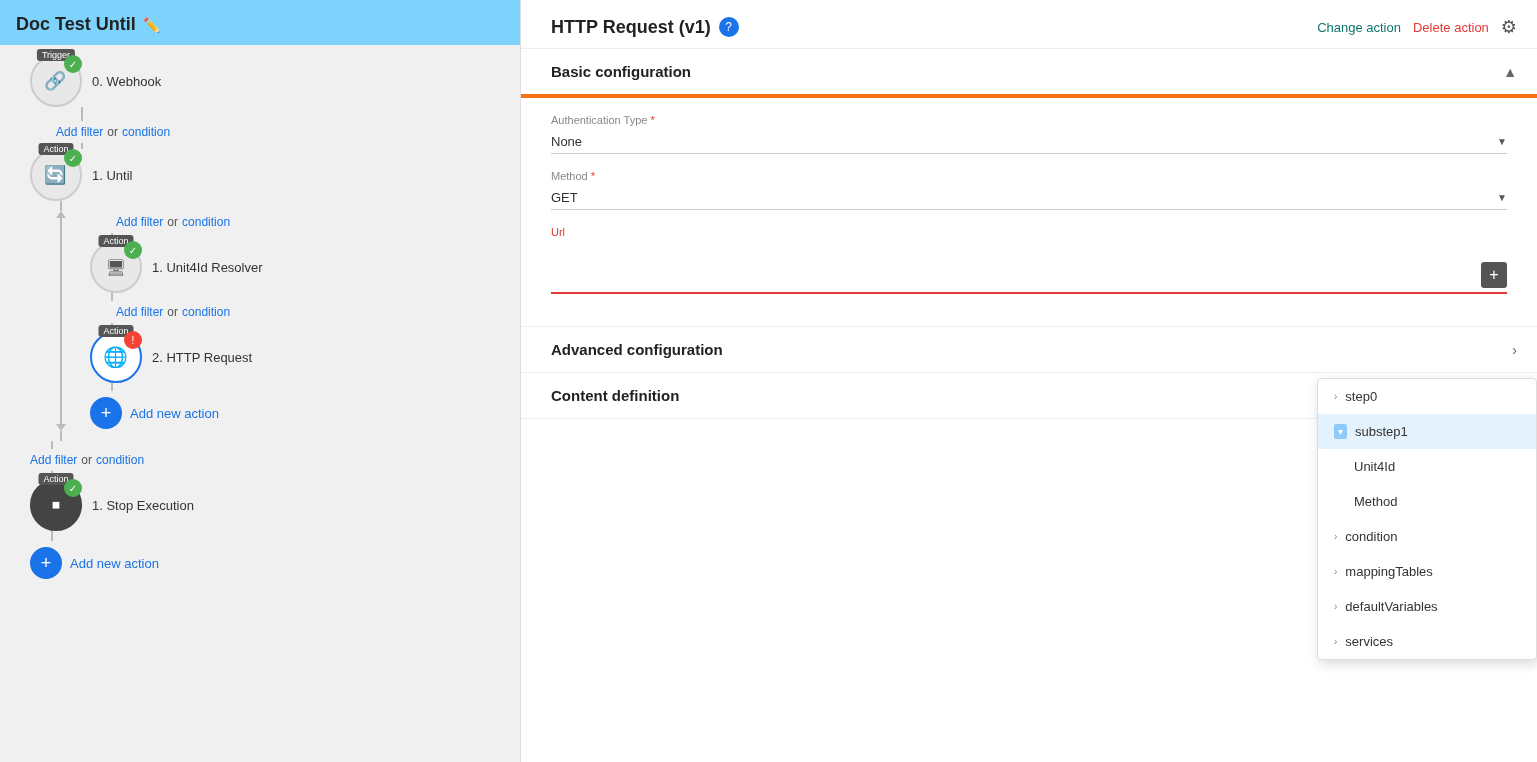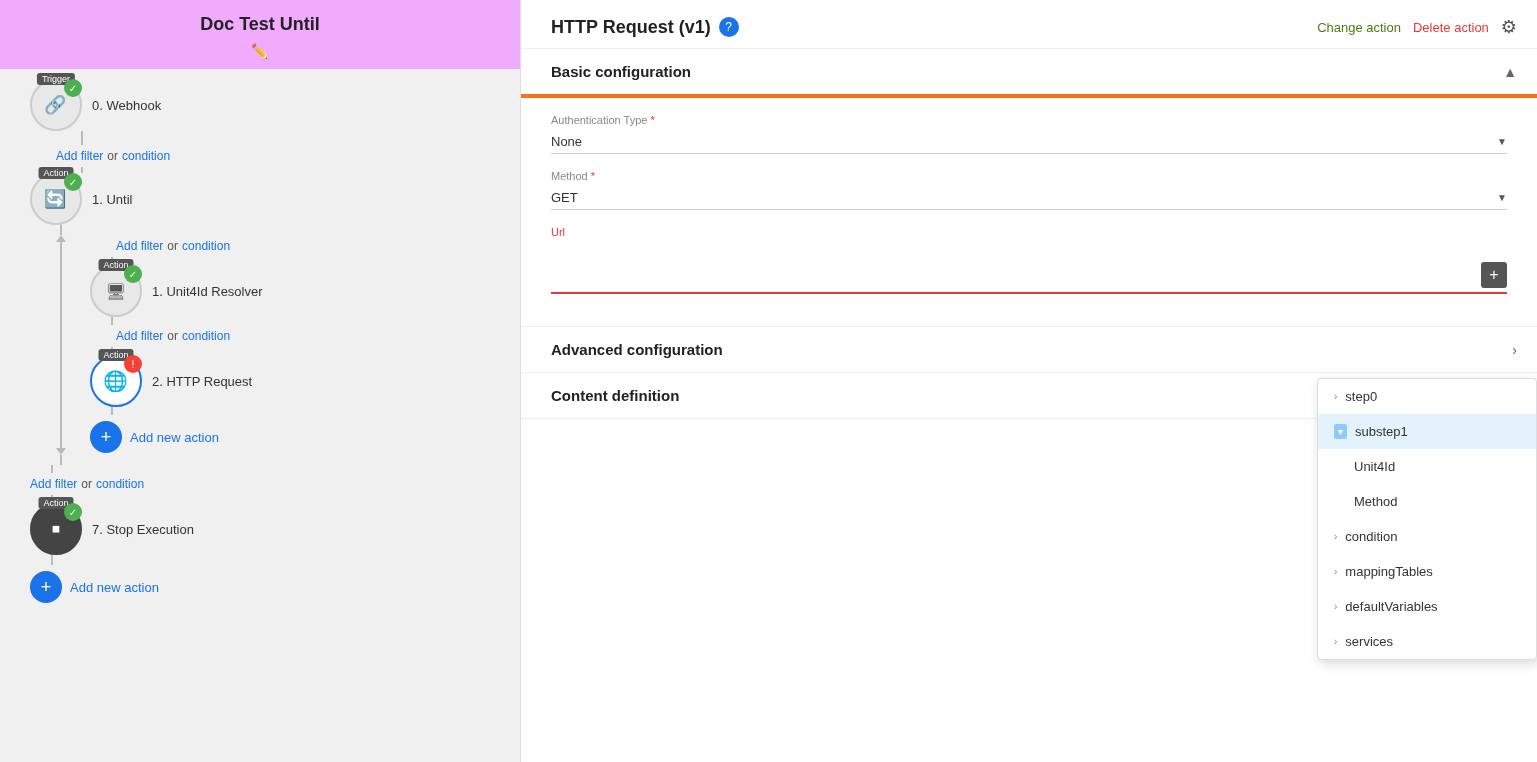--- a/index.html
+++ b/index.html
@@ -16,22 +16,21 @@
       position: relative;
     }
     .doc-title {
       padding: 14px 16px 10px 16px;
       font-size: 18px;
       font-weight: 600;
       color: #222;
       display: flex;
       align-items: center;
       gap: 8px;
-      background: #f0abfc;
-      flex-direction: column;
+      background: #7dd3fc;
     }
     .edit-icon { color: #666; font-size: 14px; cursor: pointer; }
 
     .flow-area {
       flex: 1;
       overflow-y: auto;
       padding: 10px 20px 20px 30px;
       position: relative;
     }
 
@@ -200,21 +199,21 @@
       align-items: center;
       justify-content: center;
       cursor: pointer;
     }
     .right-header-right {
       display: flex;
       align-items: center;
       gap: 12px;
     }
     .change-action-btn {
-      color: #4d7c0f;
+      color: #0f766e;
       cursor: pointer;
       font-size: 13px;
       background: none;
       border: none;
     }
     .delete-action-btn {
       color: #e53935;
       cursor: pointer;
       font-size: 13px;
       background: none;
@@ -484,21 +483,21 @@
       <a>condition</a>
     </div>
     <div style="width:2px; height:8px; background:#bbb; margin-left:21px;"></div>
 
     <div class="node-row">
       <div class="node-circle stop-node">
         <span class="badge-action">Action</span>
         <span class="icon-stop">⏹</span>
         <span class="check-badge">✓</span>
       </div>
-      <span class="node-label">7. Stop Execution</span>
+      <span class="node-label">1. Stop Execution</span>
     </div>
 
     <div style="width:2px; height:10px; background:transparent; border-left:2px dashed #bbb; margin-left:21px;"></div>
 
     <div class="add-new-action-row">
       <div class="node-circle add-node" style="width:32px;height:32px;">
         <span class="icon-add" style="font-size:18px;">+</span>
       </div>
       <span class="add-new-action-label">Add new action</span>
     </div>

